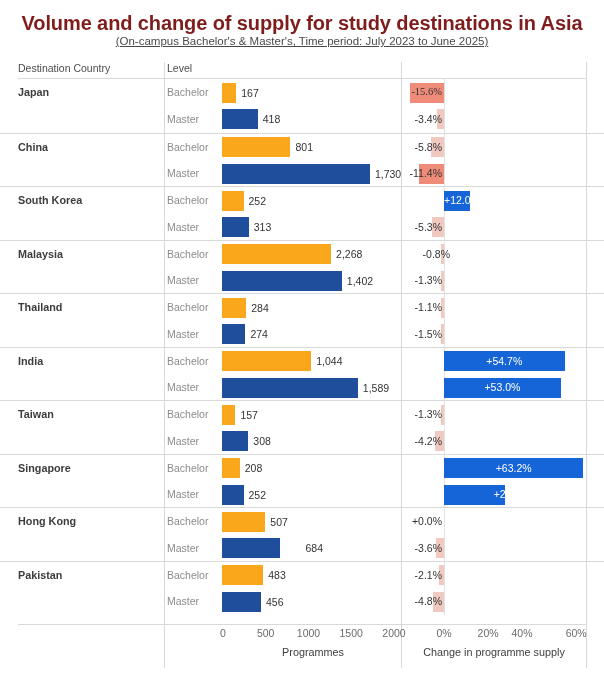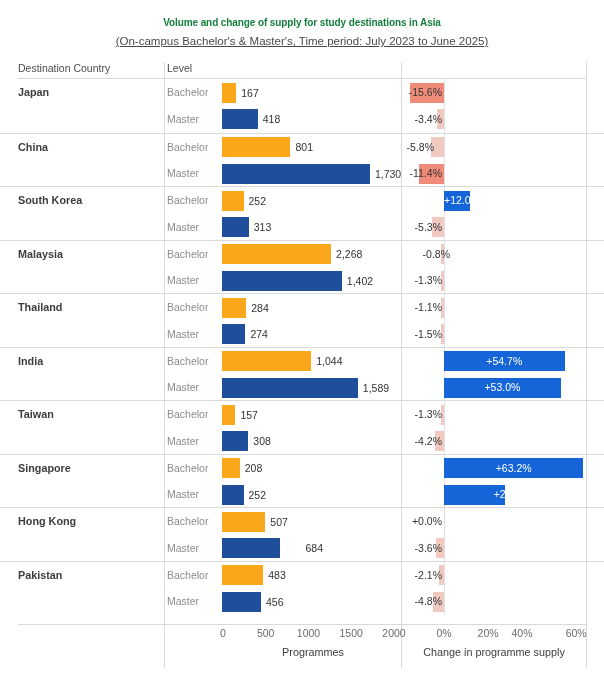--- a/index.html
+++ b/index.html
@@ -15,23 +15,23 @@
 
   #chart-root {
     position: relative;
     width: 604px;
     height: 676px;
   }
 
   
   .title-block { padding-top: 14px; text-align: center; }
   .chart-title {
-    font-size: 10px;
+    font-size: 20px;
     font-weight: bold;
-    color: #15803d;
+    color: #7f1d1d;
     letter-spacing: -0.1px;
     line-height: 18px;
   }
   .chart-subtitle {
     font-size: 11.5px;
     color: #4a4a4a;
     line-height: 16px;
     margin-top: 1px;
     text-decoration: underline;
   }
@@ -196,21 +196,21 @@
         <div class="group-label">Japan</div>
         <div class="sub-row r0">
           <div class="level-label">Bachelor</div>
           <div class="vol-track">
             <div class="vol-bar bachelor" style="width: 14.28px;"></div>
             <div class="vol-value" style="left: 19.28px;">167</div>
           </div>
           <div class="pct-panel">
             <div class="pct-zero-line"></div>
             <div class="pct-bar neg" style="width: 34.38px; left: 7.62px;"></div>
-            <div class="pct-value dark" style="left: 0px; width: 41px; text-align: right; padding-right: 1px;">-15.6%</div>
+            <div class="pct-value dark" style="left: 0px; width: 41px; text-align: right; padding-right: 1px; font-family: Liberation Serif, serif;">-15.6%</div>
           </div>
         </div>
         <div class="sub-row r1">
           <div class="level-label">Master</div>
           <div class="vol-track">
             <div class="vol-bar master" style="width: 35.74px;"></div>
             <div class="vol-value" style="left: 40.74px;">418</div>
           </div>
           <div class="pct-panel">
             <div class="pct-zero-line"></div>
@@ -223,21 +223,21 @@
         <div class="group-label">China</div>
         <div class="sub-row r0">
           <div class="level-label">Bachelor</div>
           <div class="vol-track">
             <div class="vol-bar bachelor" style="width: 68.48px;"></div>
             <div class="vol-value" style="left: 73.48px;">801</div>
           </div>
           <div class="pct-panel">
             <div class="pct-zero-line"></div>
             <div class="pct-bar neg-soft" style="width: 12.78px; left: 29.22px;"></div>
-            <div class="pct-value dark" style="left: 0px; width: 41px; text-align: right; padding-right: 9px;">-5.8%</div>
+            <div class="pct-value dark" style="left: 0px; width: 41px; text-align: right; padding-right: 1px;">-5.8%</div>
           </div>
         </div>
         <div class="sub-row r1">
           <div class="level-label">Master</div>
           <div class="vol-track">
             <div class="vol-bar master" style="width: 147.91px;"></div>
             <div class="vol-value" style="left: 152.91px;">1,730</div>
           </div>
           <div class="pct-panel">
             <div class="pct-zero-line"></div>

